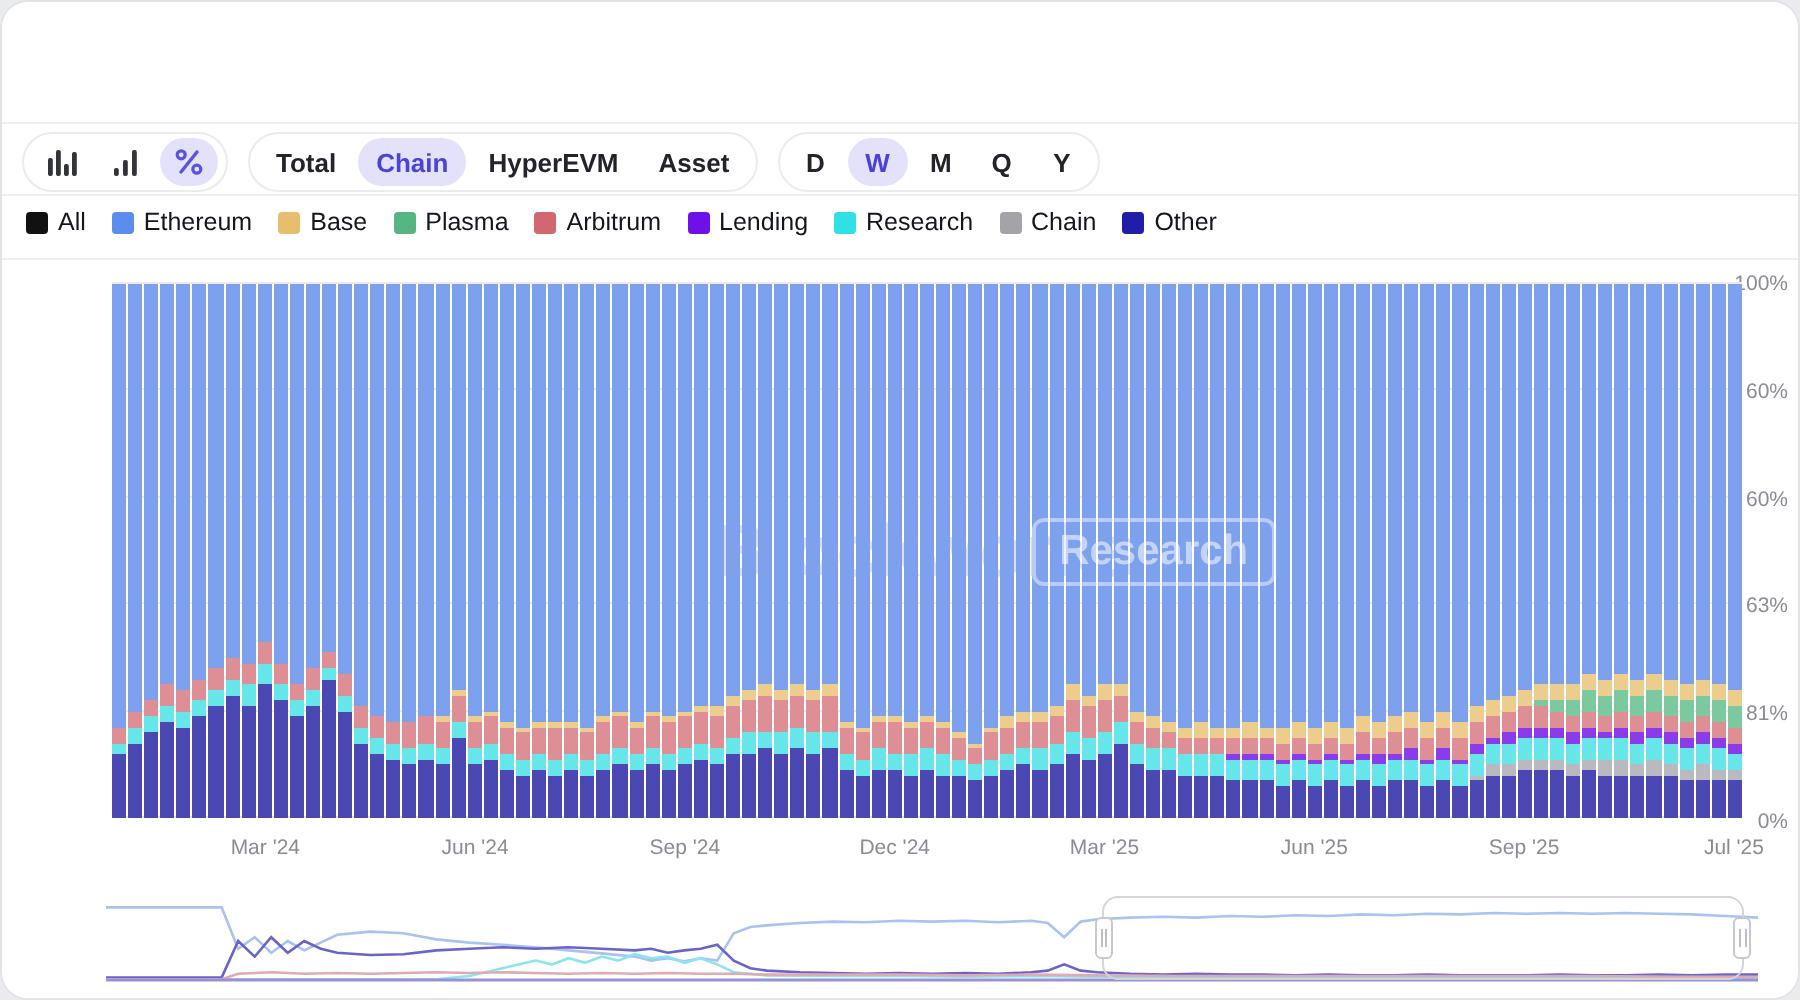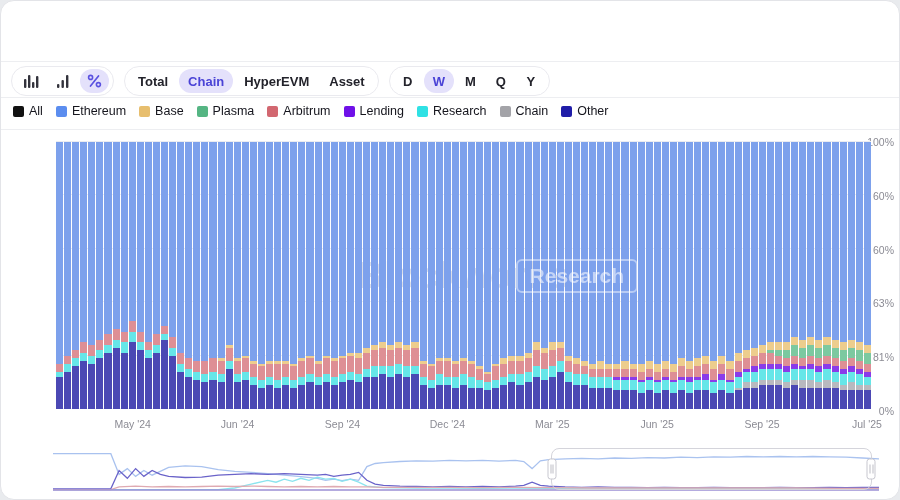--- a/index.html
+++ b/index.html
@@ -926,21 +926,21 @@
           <div class="seg" style="height: 76%; background: rgb(125, 161, 236);"></div>
         </div>
       </div>
     <div class="wm" style="z-index:2">
       <span class="wm-brand" style="visibility:hidden">Blockworks</span>
       <span class="wm-box">Research</span>
     </div>
   </div>
 
   <div class="xlabels">
-      <span class="xlabel" style="left: 9.40594%;">May '24</span>
+      <span class="xlabel" style="left: 9.40594%;">Mar '24</span>
       <span class="xlabel" style="left: 22.2772%;">Jun '24</span>
       <span class="xlabel" style="left: 35.1485%;">Sep '24</span>
       <span class="xlabel" style="left: 48.0198%;">Dec '24</span>
       <span class="xlabel" style="left: 60.8911%;">Mar '25</span>
       <span class="xlabel" style="left: 73.7624%;">Jun '25</span>
       <span class="xlabel" style="left: 86.6337%;">Sep '25</span>
       <span class="xlabel" style="left: 99.505%;">Jul '25</span>
     </div>
 
   <div class="nav">

